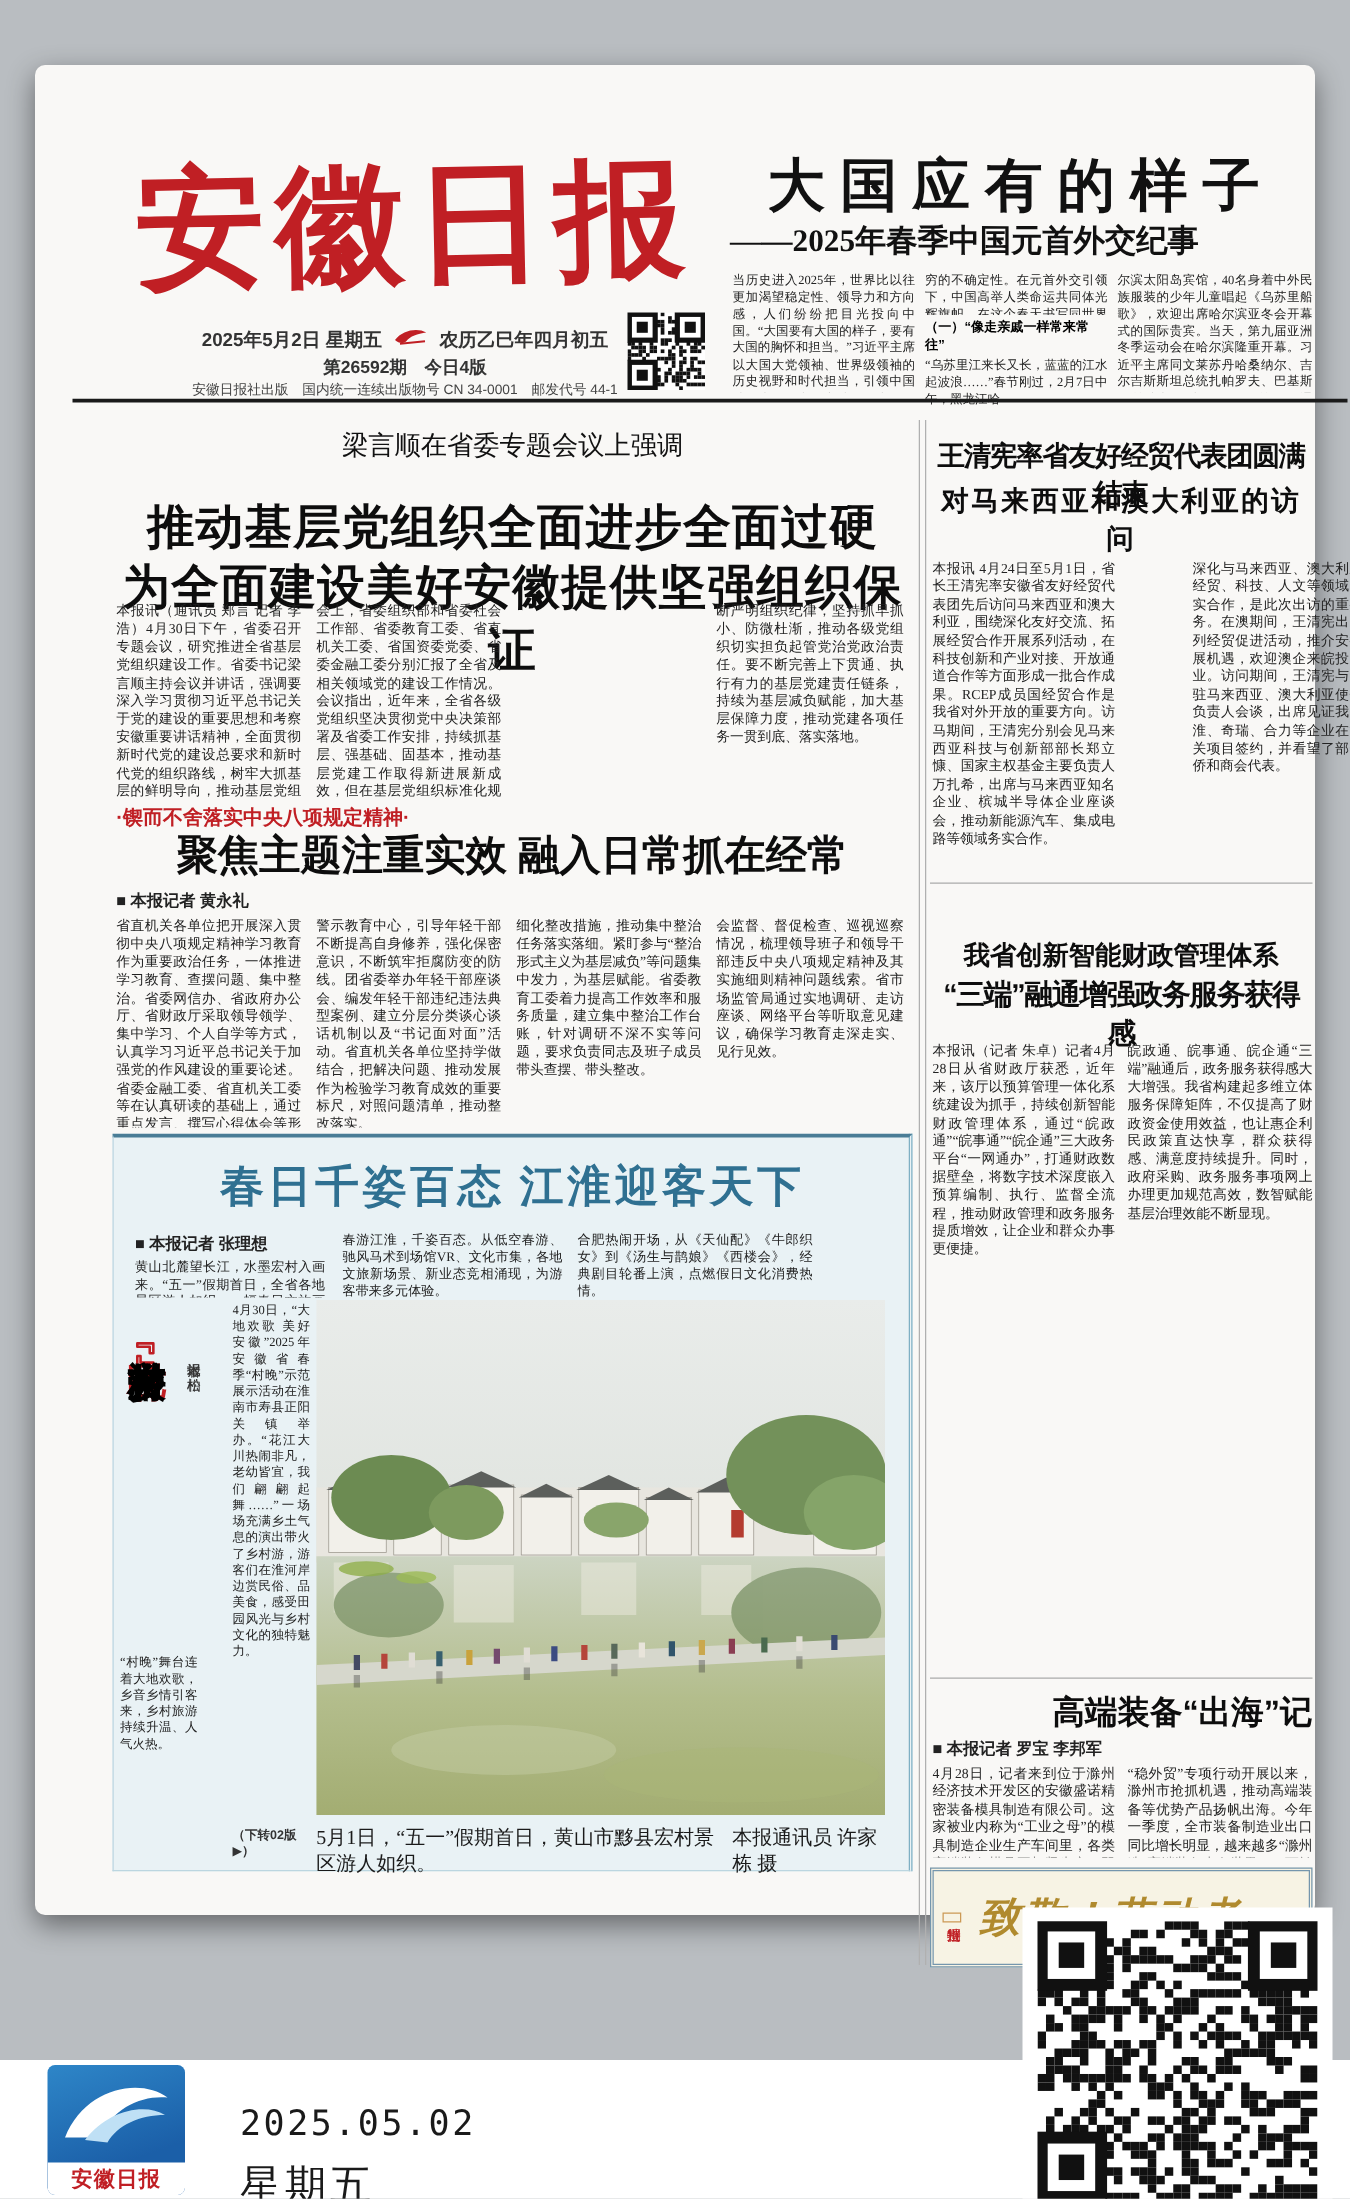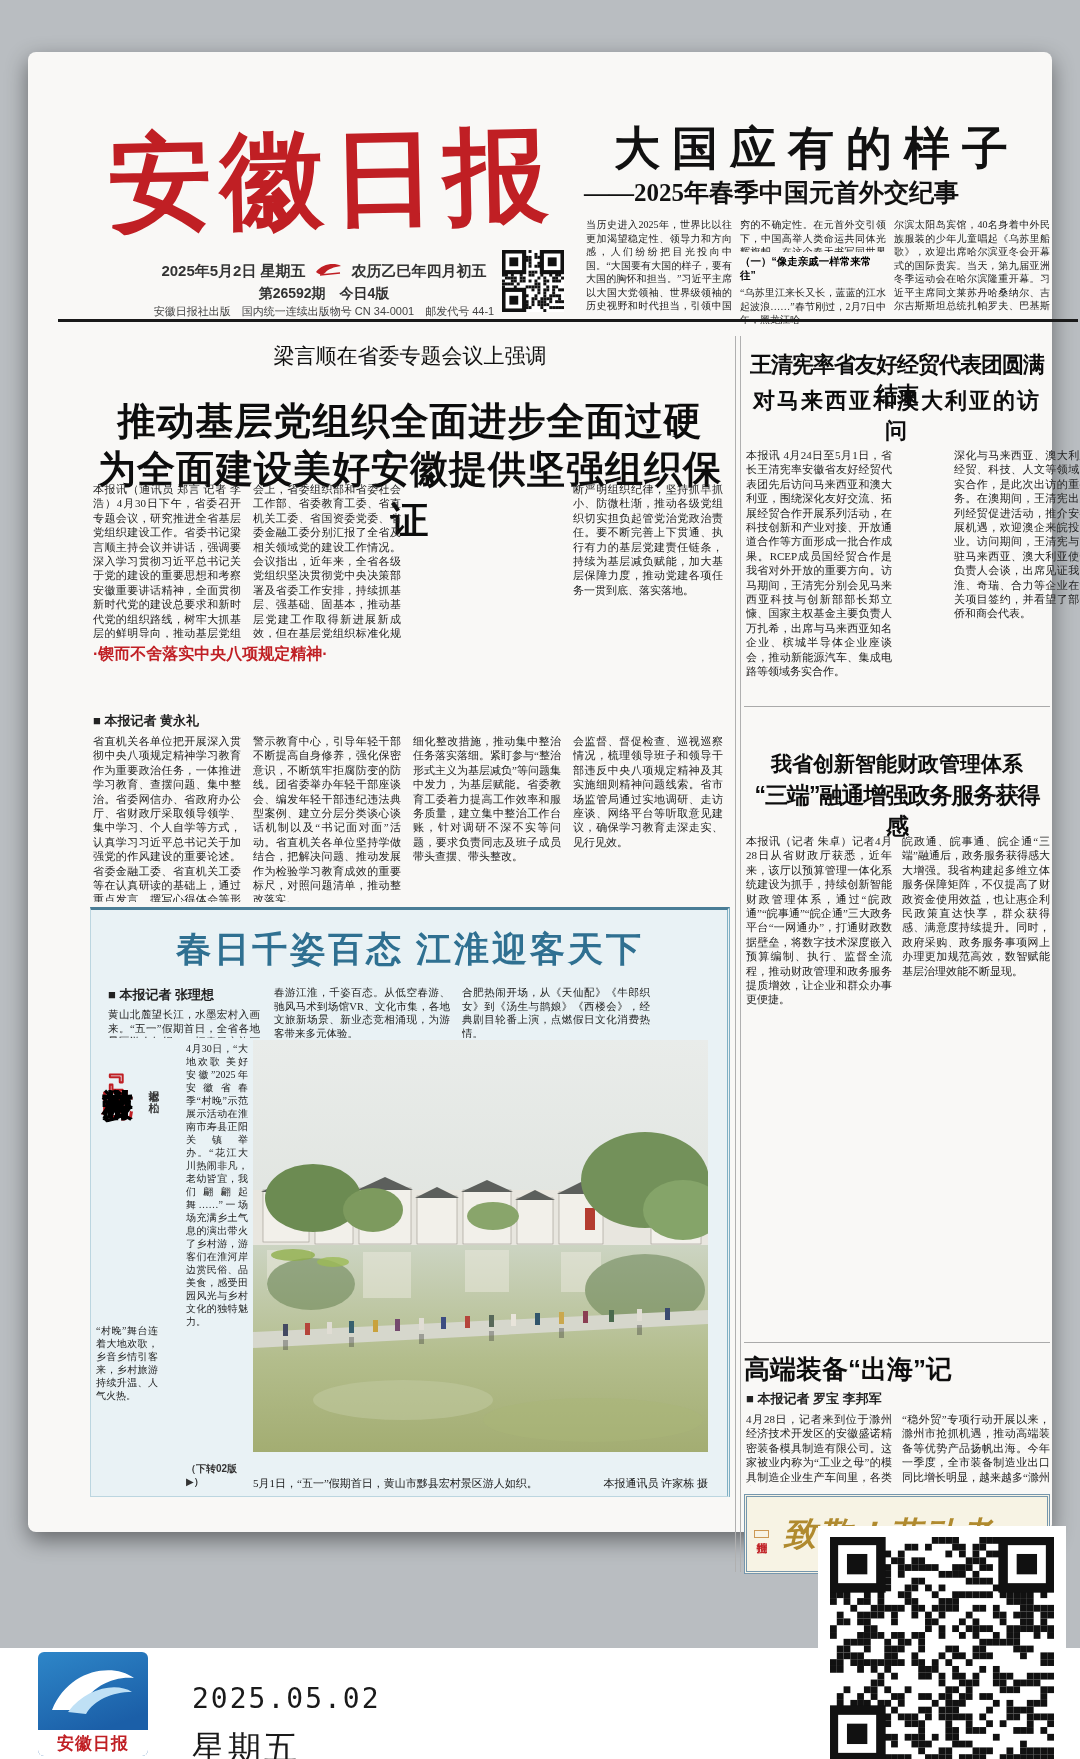--- a/index.html
+++ b/index.html
@@ -55,26 +55,26 @@
     border-right:3px double #7fb0c4;border-left:1px solid #bcd6e0;border-bottom:1px solid #bcd6e0;
     box-sizing:border-box;}
   .feature-h{left:62px;top:874px;width:640px;text-align:center;
     font-family:"Liberation Serif","DejaVu Serif",serif;
     font-size:35px;font-weight:bold;letter-spacing:3px;color:#2f7091;}
   .vertical{writing-mode:vertical-rl;text-orientation:upright;}
   .sb-title{left:72px;top:1012px;height:252px;font-size:31px;font-weight:900;line-height:1.1;}
   .sb-byline{left:118px;top:1030px;height:160px;font-size:11px;color:#333;}
   .tiny{font-size:10px;line-height:13px;}
   .caption-row{left:225px;top:1408px;width:455px;display:flex;justify-content:space-between;
-    font-size:11px;color:#1a1a1a;font-family:"Liberation Serif",serif;margin-top:16px;}
+    font-size:16px;color:#1a1a1a;font-family:"Liberation Serif",serif;}
   
   .visit-h{left:716px;width:306px;text-align:center;font-size:22px;font-weight:900;letter-spacing:-1px;color:#0d0d0d;}
   .fiscal-kicker{left:716px;top:698px;width:306px;text-align:center;font-size:21px;font-weight:900;color:#0d0d0d;}
   .fiscal-h{left:716px;top:728px;width:306px;text-align:center;font-size:23px;letter-spacing:-1px;font-weight:900;color:#0d0d0d;}
-  .equip-h{left:716px;top:1300px;width:306px;text-align:left;font-size:26px;font-weight:900;color:#0d0d0d;}
+  .equip-h{left:716px;top:1300px;width:306px;text-align:right;font-size:26px;font-weight:900;color:#0d0d0d;}
   
   #special-banner{left:716px;top:1442px;width:306px;height:80px;box-sizing:border-box;
     background:#f7f3e4;border:3px double #7596ad;display:flex;align-items:center;}
   .banner-tag{writing-mode:vertical-rl;text-orientation:upright;font-size:11px;color:#c01f24;
     border:1px solid #c95;padding:3px 1px;margin-left:7px;line-height:1;}
   .banner-title{flex:1;text-align:center;
     font-family:"DejaVu Serif","Liberation Serif",serif;font-style:italic;
     font-size:33px;font-weight:bold;color:#b08a2e;letter-spacing:2px;}
   .banner-page{align-self:flex-end;font-size:12px;font-weight:bold;color:#c01f24;margin:0 5px 5px 0;}
   
@@ -248,20 +248,21 @@
   <div class="abs vdivider"></div>
 
   <div class="abs lead-kicker">梁言顺在省委专题会议上强调</div>
   <div class="abs lead-h" style="top:320px;">推动基层党组织全面进步全面过硬</div>
   <div class="abs lead-h" style="top:368px;">为全面建设美好安徽提供坚强组织保证</div>
   <div class="abs col body-col" style="left:65px;top:430px;width:148px;height:156px;">本报讯（通讯员 郑言 记者 李浩）4月30日下午，省委召开专题会议，研究推进全省基层党组织建设工作。省委书记梁言顺主持会议并讲话，强调要深入学习贯彻习近平总书记关于党的建设的重要思想和考察安徽重要讲话精神，全面贯彻新时代党的建设总要求和新时代党的组织路线，树牢大抓基层的鲜明导向，推动基层党组织全面进步、全面过硬，为奋力谱写中国式现代化安徽篇章提供坚强组织保证。省领导张西明、刘海泉、孙红梅、钱三雄、单向前参加。</div>
   <div class="abs col body-col" style="left:225px;top:430px;width:148px;height:156px;">会上，省委组织部和省委社会工作部、省委教育工委、省直机关工委、省国资委党委、省委金融工委分别汇报了全省及相关领域党的建设工作情况。会议指出，近年来，全省各级党组织坚决贯彻党中央决策部署及省委工作安排，持续抓基层、强基础、固基本，推动基层党建工作取得新进展新成效，但在基层党组织标准化规范化建设、党员队伍教育管理、压实基层党建责任等方面还存在一些薄弱环节，要深入研究，拿出有力举措加以解决。</div>
   <div class="abs col body-col" style="left:545px;top:430px;width:150px;height:156px;">断严明组织纪律，坚持抓早抓小、防微杜渐，推动各级党组织切实担负起管党治党政治责任。要不断完善上下贯通、执行有力的基层党建责任链条，持续为基层减负赋能，加大基层保障力度，推动党建各项任务一贯到底、落实落地。</div>
 
   <div class="abs focus-kicker">·锲而不舍落实中央八项规定精神·</div>
+  <div class="abs focus-h">聚焦主题注重实效  融入日常抓在经常</div>
   <div class="abs byline" style="left:65px;top:660px;text-align:center;">■ 本报记者 黄永礼</div>
   <div class="abs col body-col" style="left:65px;top:682px;width:148px;height:168px;">省直机关各单位把开展深入贯彻中央八项规定精神学习教育作为重要政治任务，一体推进学习教育、查摆问题、集中整治。省委网信办、省政府办公厅、省财政厅采取领导领学、集中学习、个人自学等方式，认真学习习近平总书记关于加强党的作风建设的重要论述。省委金融工委、省直机关工委等在认真研读的基础上，通过重点发言、撰写心得体会等形式，确保学深悟透。</div>
   <div class="abs col body-col" style="left:225px;top:682px;width:148px;height:168px;">警示教育中心，引导年轻干部不断提高自身修养，强化保密意识，不断筑牢拒腐防变的防线。团省委举办年轻干部座谈会、编发年轻干部违纪违法典型案例、建立分层分类谈心谈话机制以及“书记面对面”活动。省直机关各单位坚持学做结合，把解决问题、推动发展作为检验学习教育成效的重要标尺，对照问题清单，推动整改落实。</div>
   <div class="abs col body-col" style="left:385px;top:682px;width:148px;height:168px;">细化整改措施，推动集中整治任务落实落细。紧盯参与“整治形式主义为基层减负”等问题集中发力，为基层赋能。省委教育工委着力提高工作效率和服务质量，建立集中整治工作台账，针对调研不深不实等问题，要求负责同志及班子成员带头查摆、带头整改。</div>
   <div class="abs col body-col" style="left:545px;top:682px;width:150px;height:168px;">会监督、督促检查、巡视巡察情况，梳理领导班子和领导干部违反中央八项规定精神及其实施细则精神问题线索。省市场监管局通过实地调研、走访座谈、网络平台等听取意见建议，确保学习教育走深走实、见行见效。</div>
 
   <div id="feature-box" class="abs"></div>
   <div class="abs feature-h">春日千姿百态  江淮迎客天下</div>
   <div class="abs byline" style="left:80px;top:934px;">■ 本报记者 张理想</div>
   <div class="abs col" style="left:80px;top:956px;width:152px;height:30px;font-size:10.5px;">黄山北麓望长江，水墨宏村入画来。“五一”假期首日，全省各地景区游人如织，一幅春日文旅画卷徐徐展开。</div>

